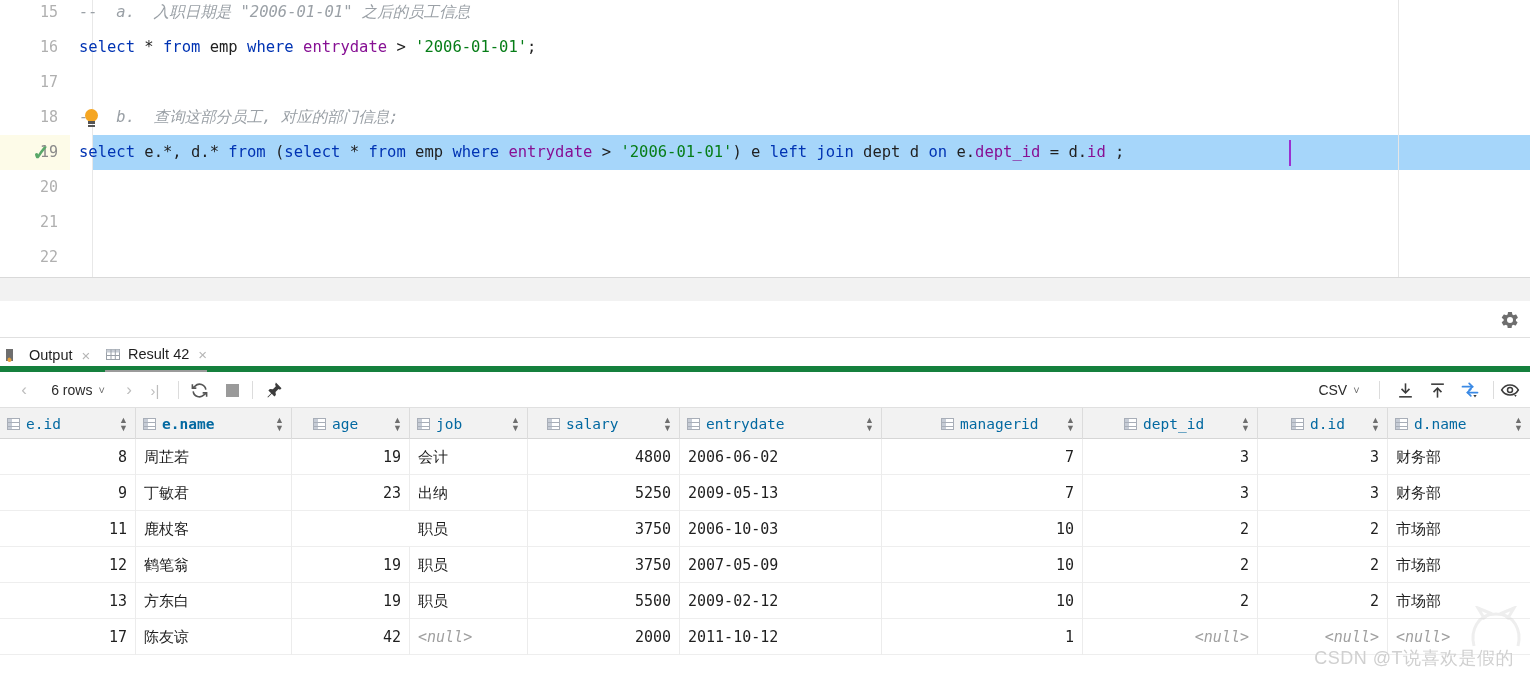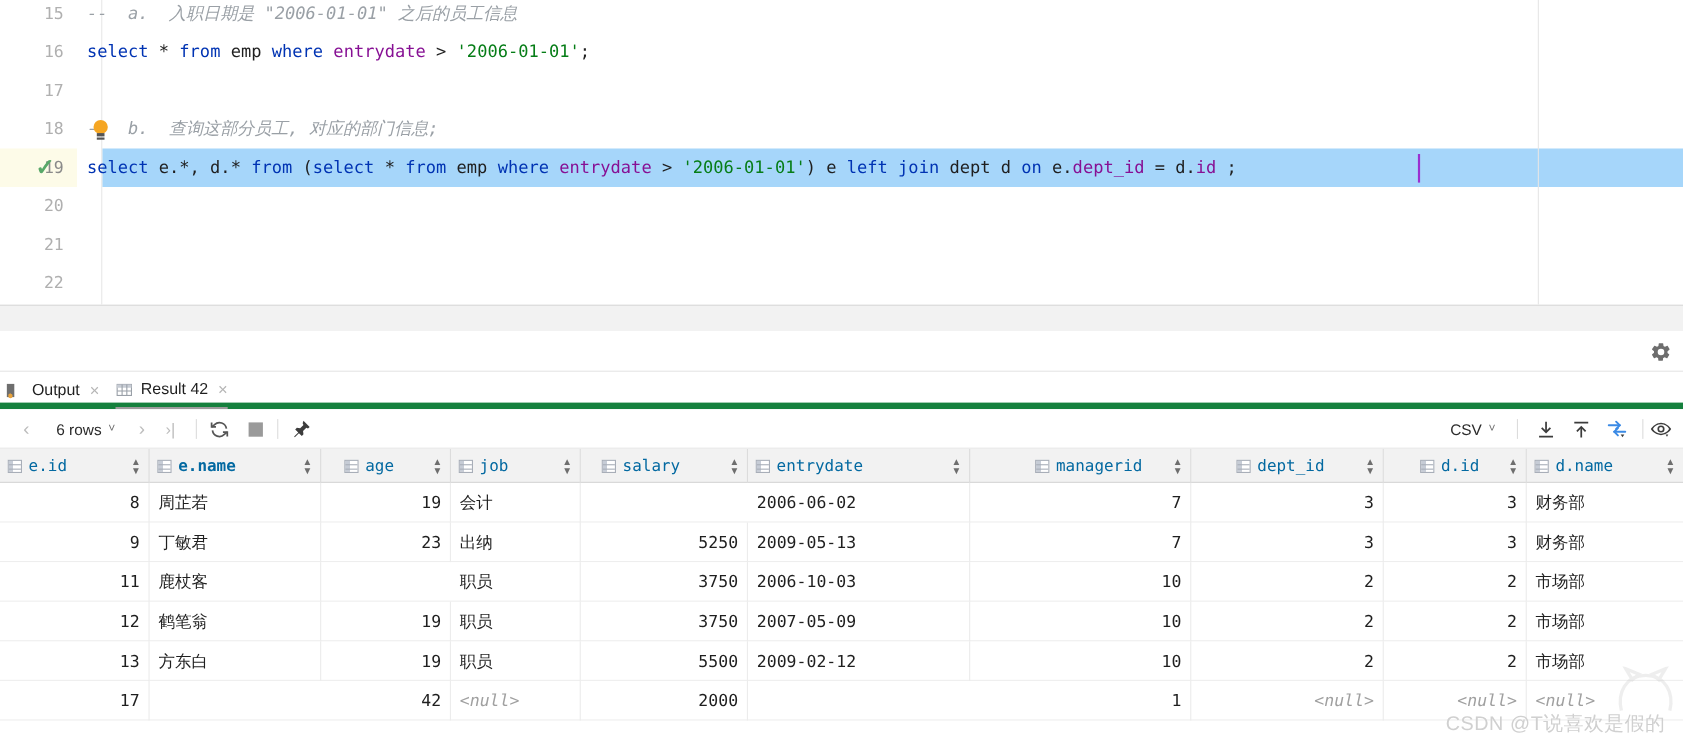--- a/index.html
+++ b/index.html
@@ -468,20 +468,21 @@
       <span class="hname">d.name</span>
       <span class="sorter">▲<br>▼</span>
     </div>
   </div>
 
   <div class="row" style="top:31px;">
     <div class="cell num" style="left:0px;    width:136px;">8</div>
     <div class="cell txt" style="left:136px;  width:156px;">周芷若</div>
     <div class="cell num" style="left:292px;  width:118px;">19</div>
     <div class="cell txt" style="left:410px;  width:118px;">会计</div>
+    <div class="cell num" style="left:528px;  width:152px;">4800</div>
     <div class="cell mono" style="left:680px;  width:202px;">2006-06-02</div>
     <div class="cell num" style="left:882px;  width:201px;">7</div>
     <div class="cell num" style="left:1083px; width:175px;">3</div>
     <div class="cell num" style="left:1258px; width:130px;">3</div>
     <div class="cell txt" style="left:1388px; width:142px; border-right:none;">财务部</div>
   </div>
 
   <div class="row" style="top:67px;">
     <div class="cell num" style="left:0px;    width:136px;">9</div>
     <div class="cell txt" style="left:136px;  width:156px;">丁敏君</div>
@@ -528,25 +529,27 @@
     <div class="cell num" style="left:528px;  width:152px;">5500</div>
     <div class="cell mono" style="left:680px;  width:202px;">2009-02-12</div>
     <div class="cell num" style="left:882px;  width:201px;">10</div>
     <div class="cell num" style="left:1083px; width:175px;">2</div>
     <div class="cell num" style="left:1258px; width:130px;">2</div>
     <div class="cell txt" style="left:1388px; width:142px; border-right:none;">市场部</div>
   </div>
 
   <div class="row" style="top:211px;">
     <div class="cell num" style="left:0px;    width:136px;">17</div>
+    <div class="cell txt" style="left:136px;  width:156px;">陈友谅</div>
     <div class="cell num" style="left:292px;  width:118px;">42</div>
     <div class="cell txt" style="left:410px; width:118px;">
         <span class="nullv">&lt;null&gt;</span>
       </div>
     <div class="cell num" style="left:528px;  width:152px;">2000</div>
+    <div class="cell mono" style="left:680px;  width:202px;">2011-10-12</div>
     <div class="cell num" style="left:882px;  width:201px;">1</div>
     <div class="cell num" style="left:1083px; width:175px;">
         <span class="nullv">&lt;null&gt;</span>
       </div>
     <div class="cell num" style="left:1258px; width:130px;">
         <span class="nullv">&lt;null&gt;</span>
       </div>
     <div class="cell txt" style="left:1388px; width:142px; border-right:none;">
         <span class="nullv">&lt;null&gt;</span>
       </div>

